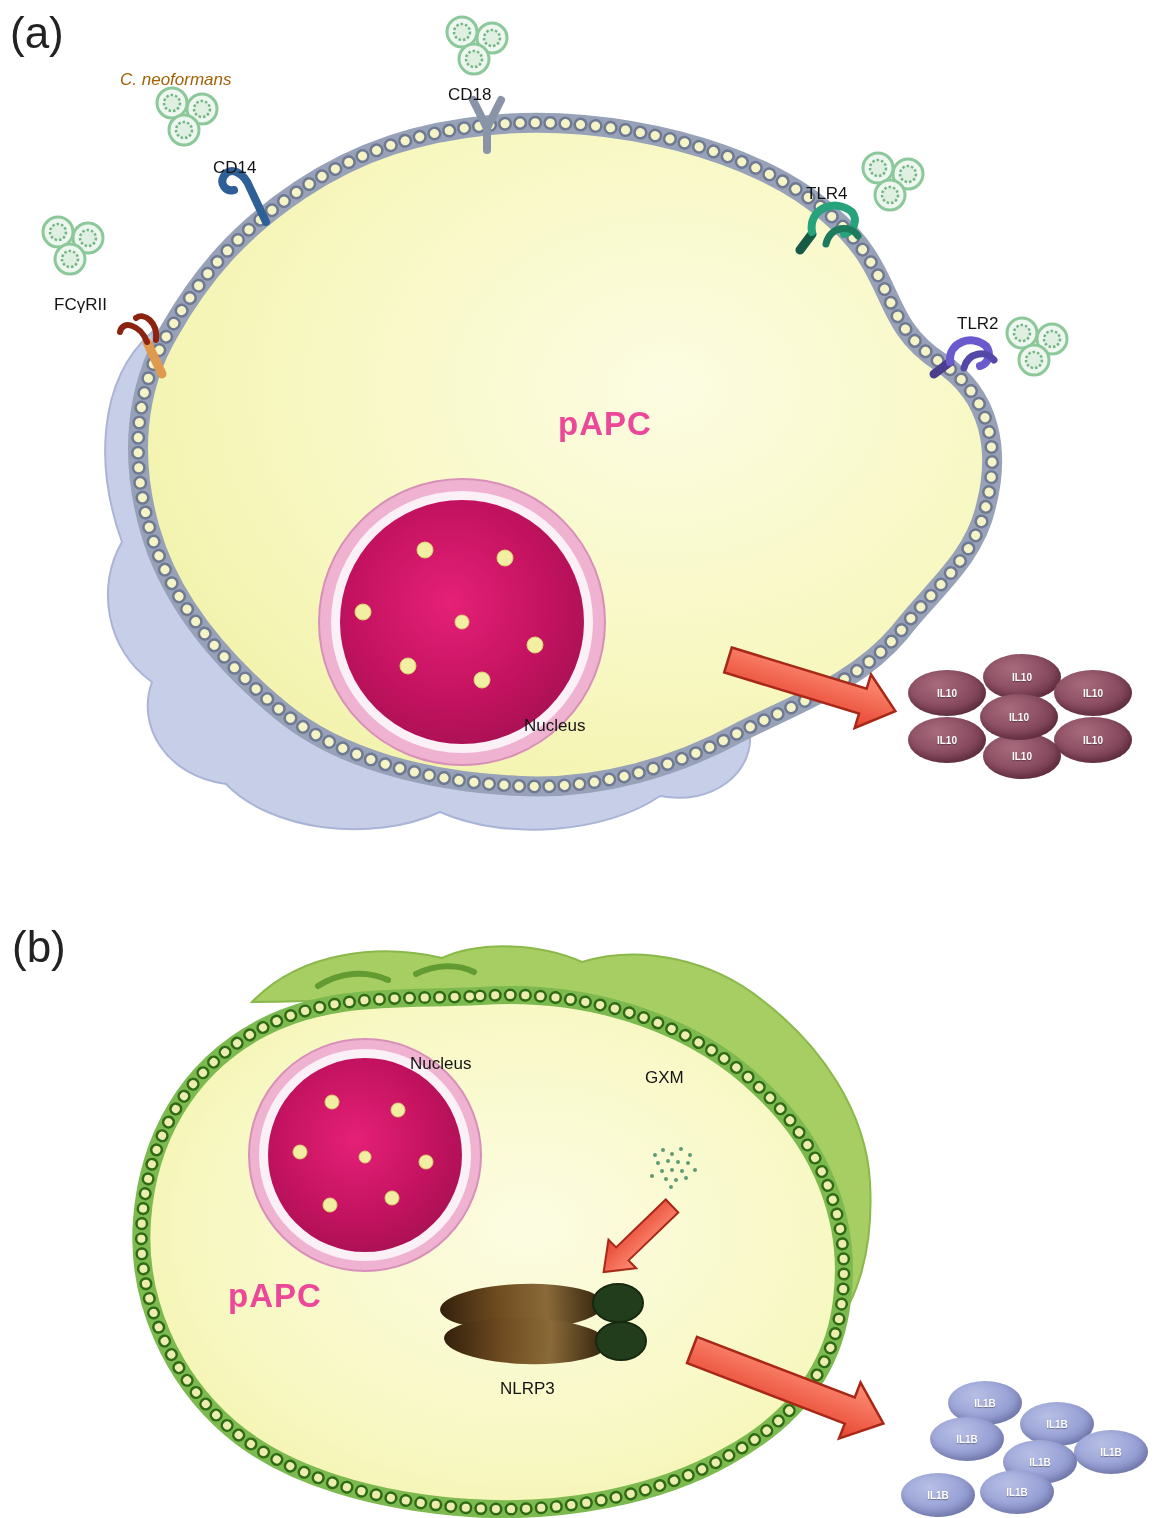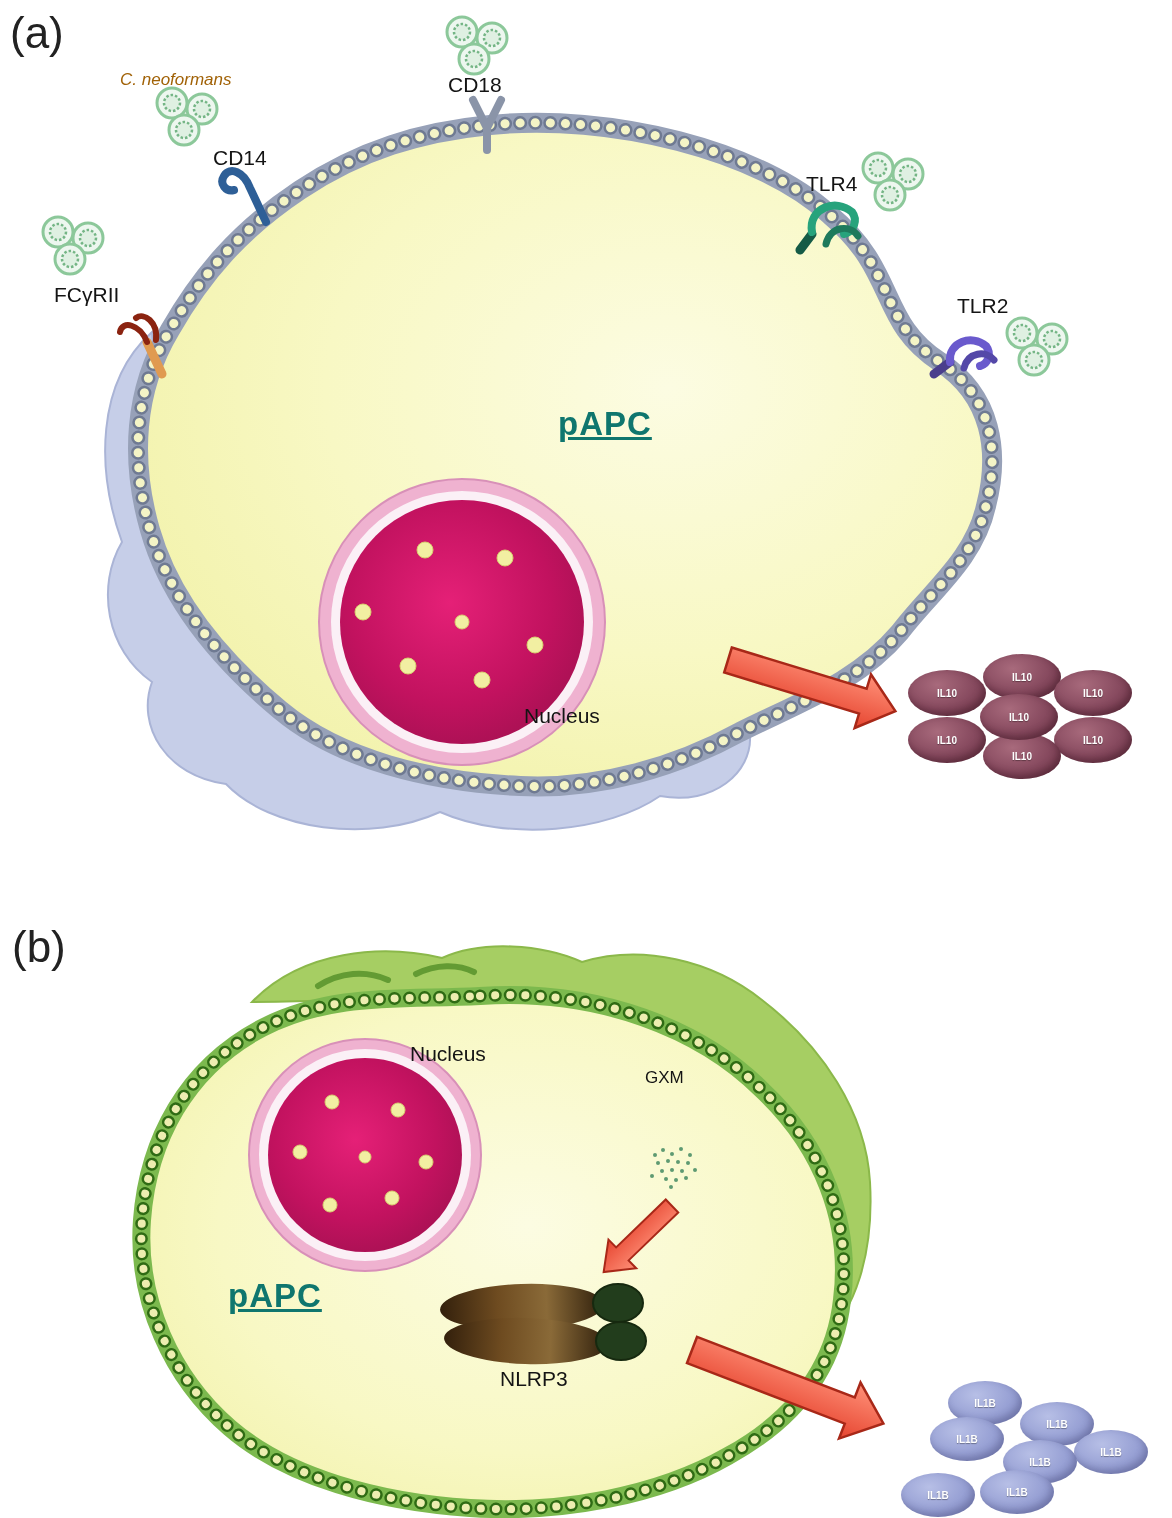--- a/index.html
+++ b/index.html
@@ -7,22 +7,22 @@
     position:relative; width:1172px; height:1518px;
     background:#ffffff; overflow:hidden;
     font-family:"Liberation Sans", sans-serif;
   }
   .stage svg { position:absolute; left:0; top:0; }
   .lbl {
     position:absolute; font-family:"Liberation Sans", sans-serif;
     color:#141414; white-space:nowrap; z-index:5;
   }
   .panel-tag   { font-size:44px; color:#222; }
-  .receptor-lbl{ font-size:21px; }
-  .cell-lbl    { font-size:33px; font-weight:bold; letter-spacing:1px; color:#0f766e;text-decoration:underline; }
+  .receptor-lbl{ font-size:17px;margin-top:12px; }
+  .cell-lbl    { font-size:33px; font-weight:bold; letter-spacing:1px; color:#ec4899; }
   .small-lbl   { font-size:17px; }
   .italic      { font-style:italic; color:#a16207; }
   .bub {
     position:absolute; display:flex; align-items:center; justify-content:center;
     border-radius:50%; color:#fff; font-weight:bold; font-size:10px; z-index:6;
     text-shadow:0 1px 1px rgba(0,0,0,.35);
   }
   .il10 {
     width:78px; height:46px;
     background: radial-gradient(ellipse at 38% 32%, #A86A7C 0%, #86495E 55%, #6E3648 100%);
@@ -206,21 +206,21 @@
 
     <path d="M0,-14 L169,-14 L169,-30 L205,0 L169,30 L169,14 L0,14 Z" transform="translate(692,1350) rotate(21)" fill="url(#arrowGrad)" stroke="#A82818" stroke-width="2.5"></path>
   </g>
 </svg>
 
 <div class="lbl panel-tag" style="left:10px;top:8px">(a)</div>
 <div class="lbl small-lbl italic" style="left:120px;top:70px">C. neoformans</div>
 <div class="lbl receptor-lbl" style="left:448px;top:73px">CD18</div>
 <div class="lbl receptor-lbl" style="left:213px;top:146px">CD14</div>
 <div class="lbl receptor-lbl" style="left:806px;top:172px">TLR4</div>
-<div class="lbl receptor-lbl" style="left:957px;top:294px">TLR2</div>
+<div class="lbl receptor-lbl" style="left:957px;top:302px">TLR2</div>
 <div class="lbl receptor-lbl" style="left:54px;top:283px">FCγRII</div>
 <div class="lbl cell-lbl" style="left:558px;top:405px">pAPC</div>
 <div class="lbl receptor-lbl" style="left:524px;top:704px">Nucleus</div>
 
 <div class="bub il10" style="left:983px;top:654px">IL10</div>
 <div class="bub il10" style="left:908px;top:670px">IL10</div>
 <div class="bub il10" style="left:1054px;top:670px">IL10</div>
 <div class="bub il10" style="left:908px;top:717px">IL10</div>
 <div class="bub il10" style="left:1054px;top:717px">IL10</div>
 <div class="bub il10" style="left:983px;top:733px">IL10</div>

